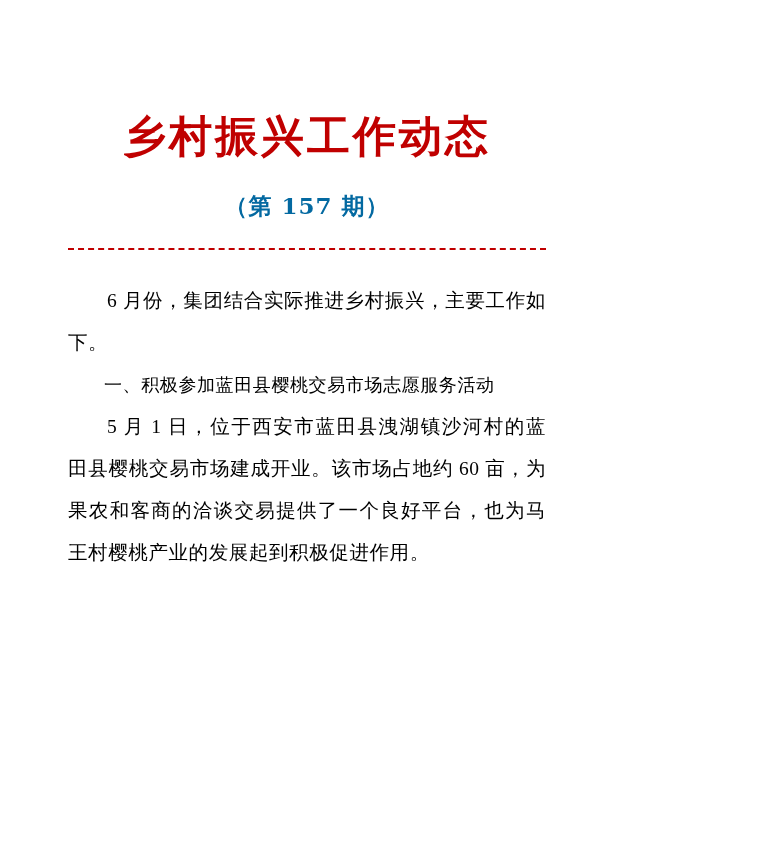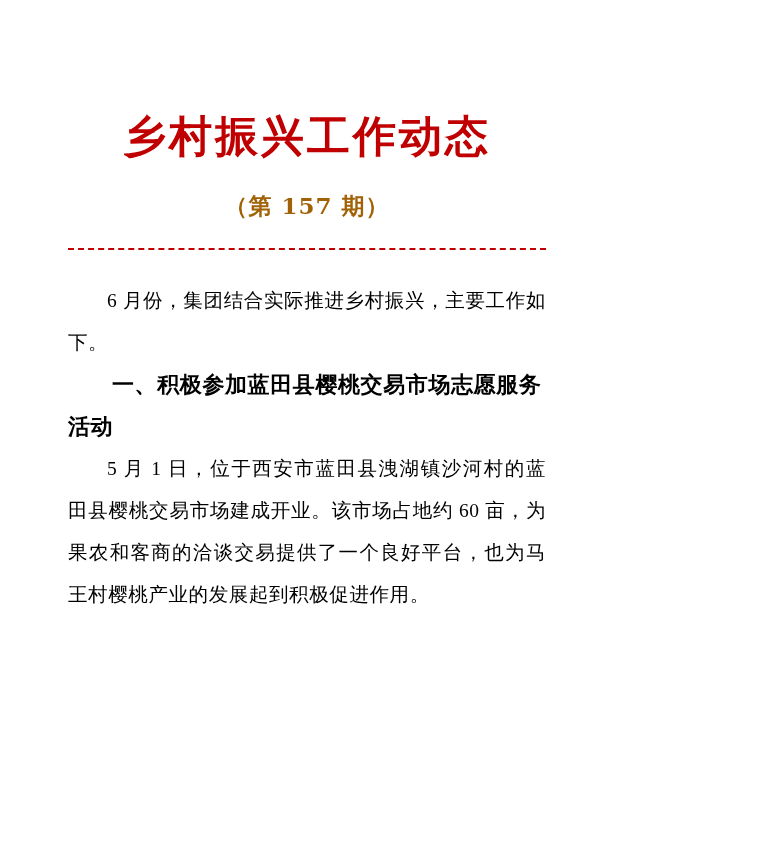--- a/index.html
+++ b/index.html
@@ -29,21 +29,21 @@
     font-family: "DejaVu Serif", "Liberation Serif", serif;
     font-weight: bold;
     font-size: 43px;
     letter-spacing: 3px;
     line-height: 1.15;
   }
   .doc-issue {
     margin: 0;
     padding-top: 30px;
     text-align: center;
-    color: #a16207;
+    color: #0369a1;
     font-family: "DejaVu Serif", "Liberation Serif", serif;
     font-weight: bold;
     font-size: 23px;
     letter-spacing: 1px;
   }
   .divider-wrap {
     padding-top: 26px;
     height: 24px;
   }
   .divider {
@@ -59,23 +59,23 @@
     margin: 0 0 0 0;
     font-size: 19.5px;
     line-height: 42px;
     text-align: justify;
     text-justify: inter-ideograph;
     text-indent: 2em;
     letter-spacing: 0.6px;
   }
   p.heading {
     margin: 0;
-    font-size: 22px;
+    font-size: 18px;
     line-height: 42px;
-    font-weight: bold;
+    font-weight: normal;
     text-indent: 2em;
     letter-spacing: 0.6px;
   }
 </style>
 </head>
 <body>
 
 <div class="page">
 
   <h1 class="doc-title">乡村振兴工作动态</h1>

